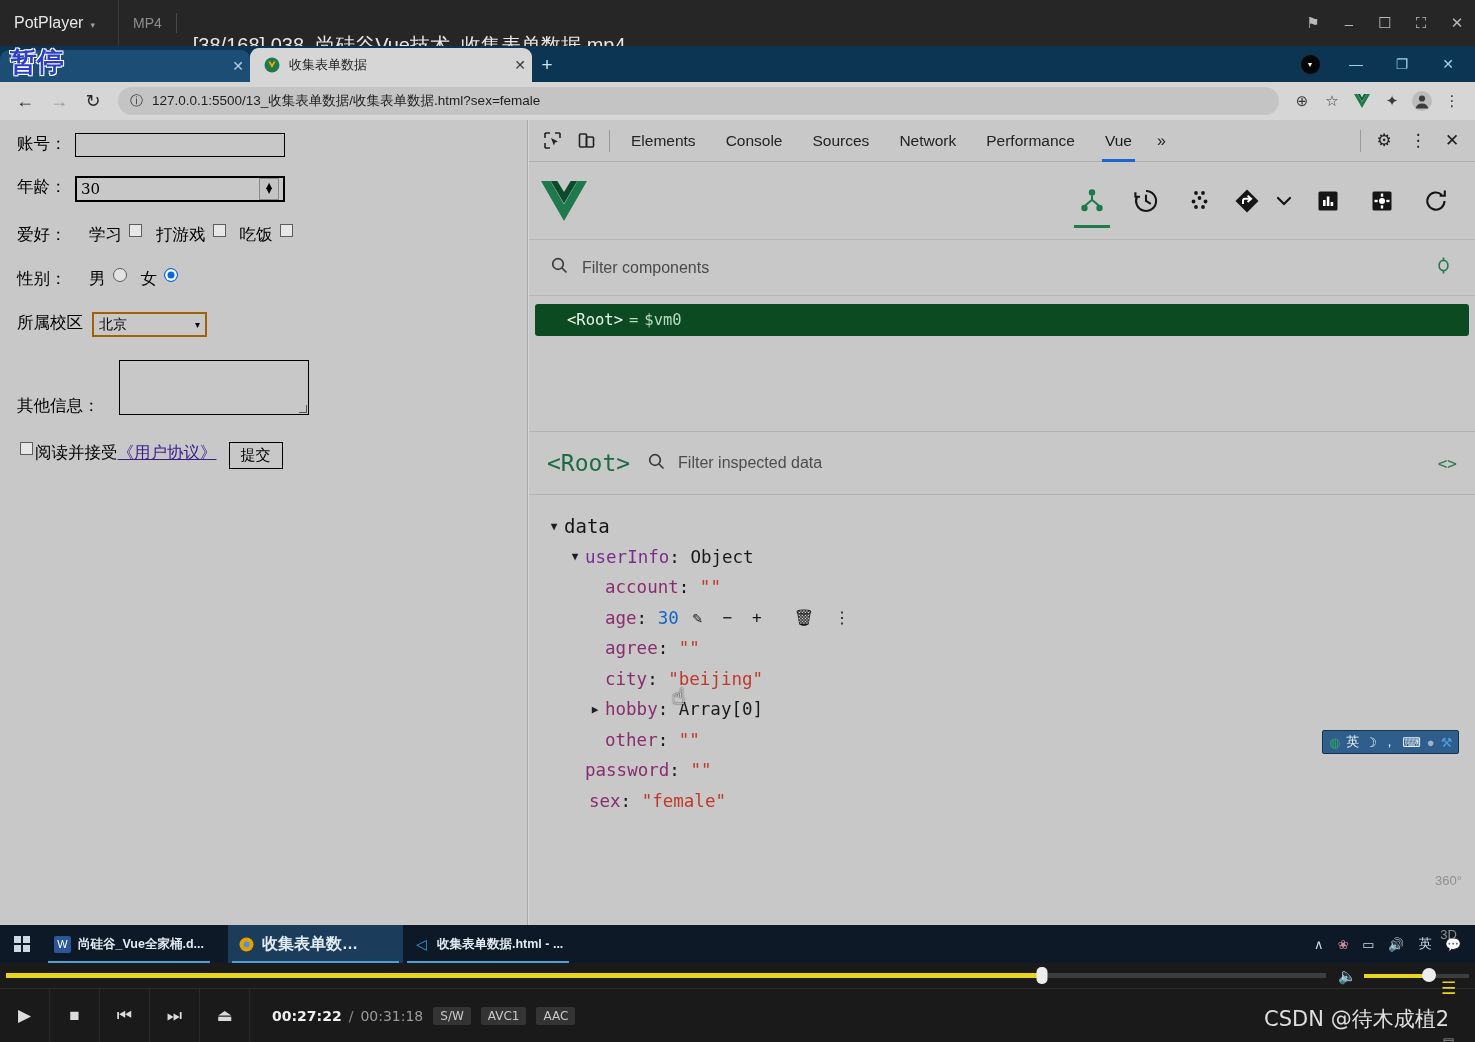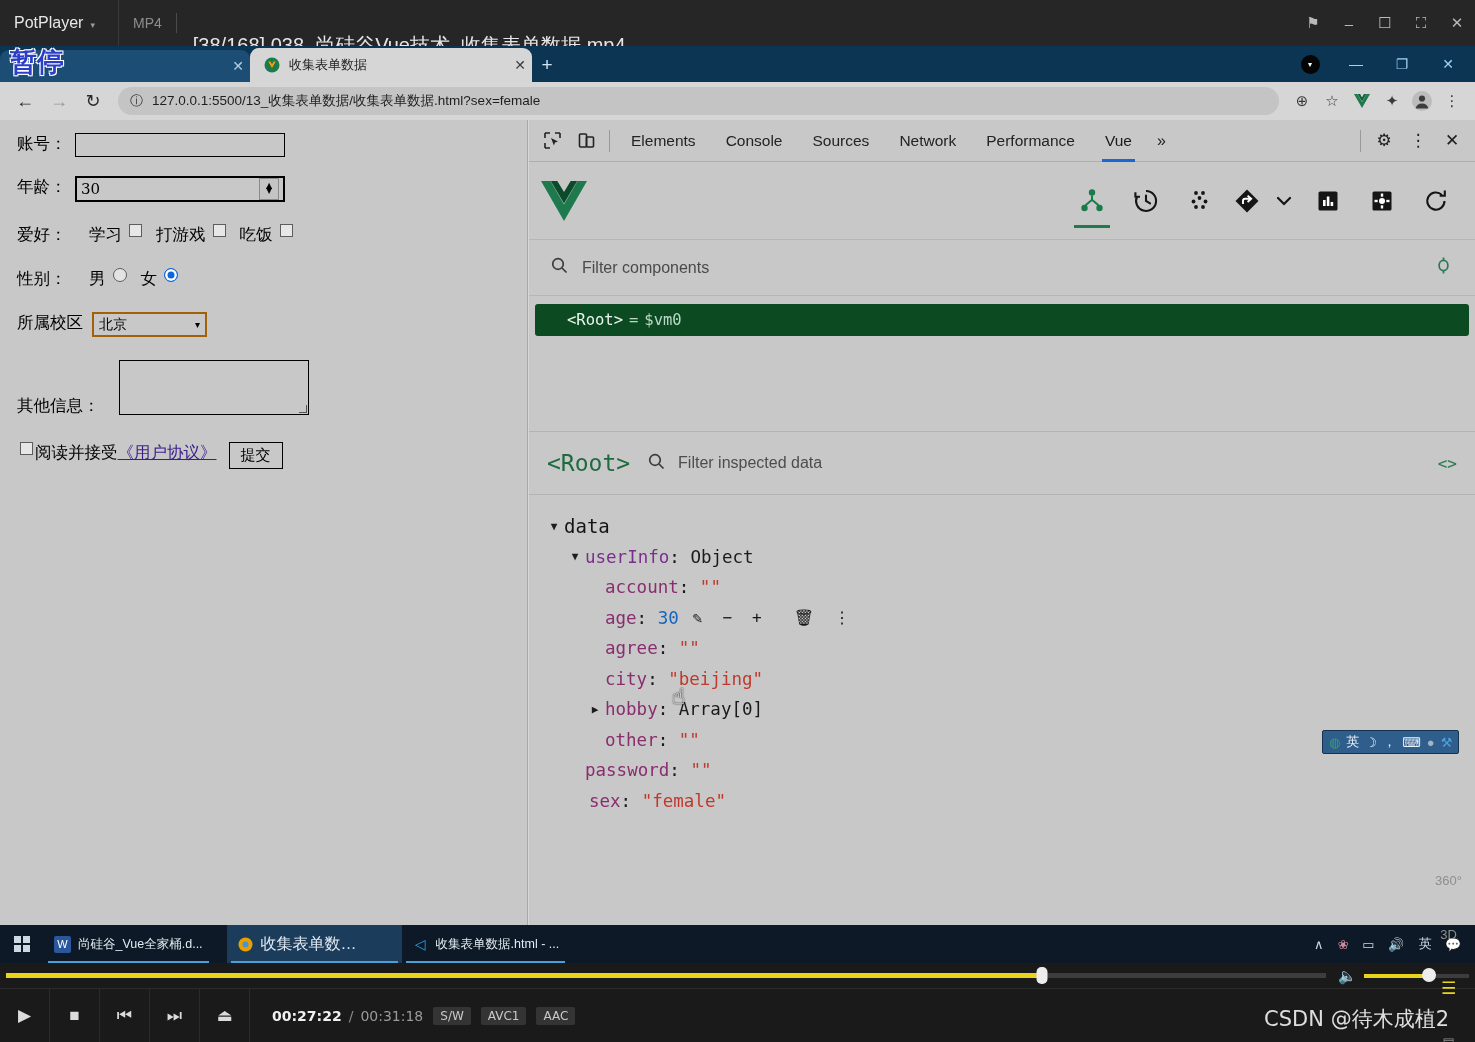--- a/index.html
+++ b/index.html
@@ -137,21 +137,21 @@
   #ime span{ margin:0 3px; font-size:13px; color:#eaf2fa; display:flex; align-items:center; }
 
   
   #taskbar{ position:absolute; left:0; top:925px; width:1475px; height:38px;
             background:#0d1926; display:flex; align-items:center; }
   #start-btn{ width:44px; height:38px; display:flex; align-items:center; justify-content:center; }
   .tb-item{ height:38px; display:flex; align-items:center; padding:0 10px; max-width:175px;
             position:relative; color:#e2eaf2; font-size:12.5px; }
   .tb-item .ico{ width:17px;height:17px;margin-right:7px;flex:0 0 17px;display:flex;align-items:center;justify-content:center;
                  font-size:11px; border-radius:2px; }
-  .tb-item .lbl{ overflow:hidden; white-space:nowrap; text-overflow:ellipsis; }
+  .tb-item .lbl{ overflow:hidden; white-space:nowrap; text-overflow:ellipsis;font-weight:bold; }
   .tb-item::after{ content:''; position:absolute; left:4px; right:4px; bottom:0; height:2px; background:#4a9fd8; }
   .tb-item.act{ background:#1c3c5c; }
   #tray{ margin-left:auto; display:flex; align-items:center; padding-right:6px; }
   #tray span{ margin:0 7px; font-size:13px; color:#cfd9e4; }
 
   
   #pot-ctrl{ position:absolute; left:0; top:963px; width:1475px; height:79px; background:#1a1a1a; }
   #seek-wrap{ height:25px; display:flex; align-items:center; padding:0 6px; }
   #seekbar{ position:relative; flex:1; height:5px; background:#3d3d3d; }
   #seek-fill{ position:absolute; left:0; top:0; height:5px; background:#e8d41a; width:78.5%; }

